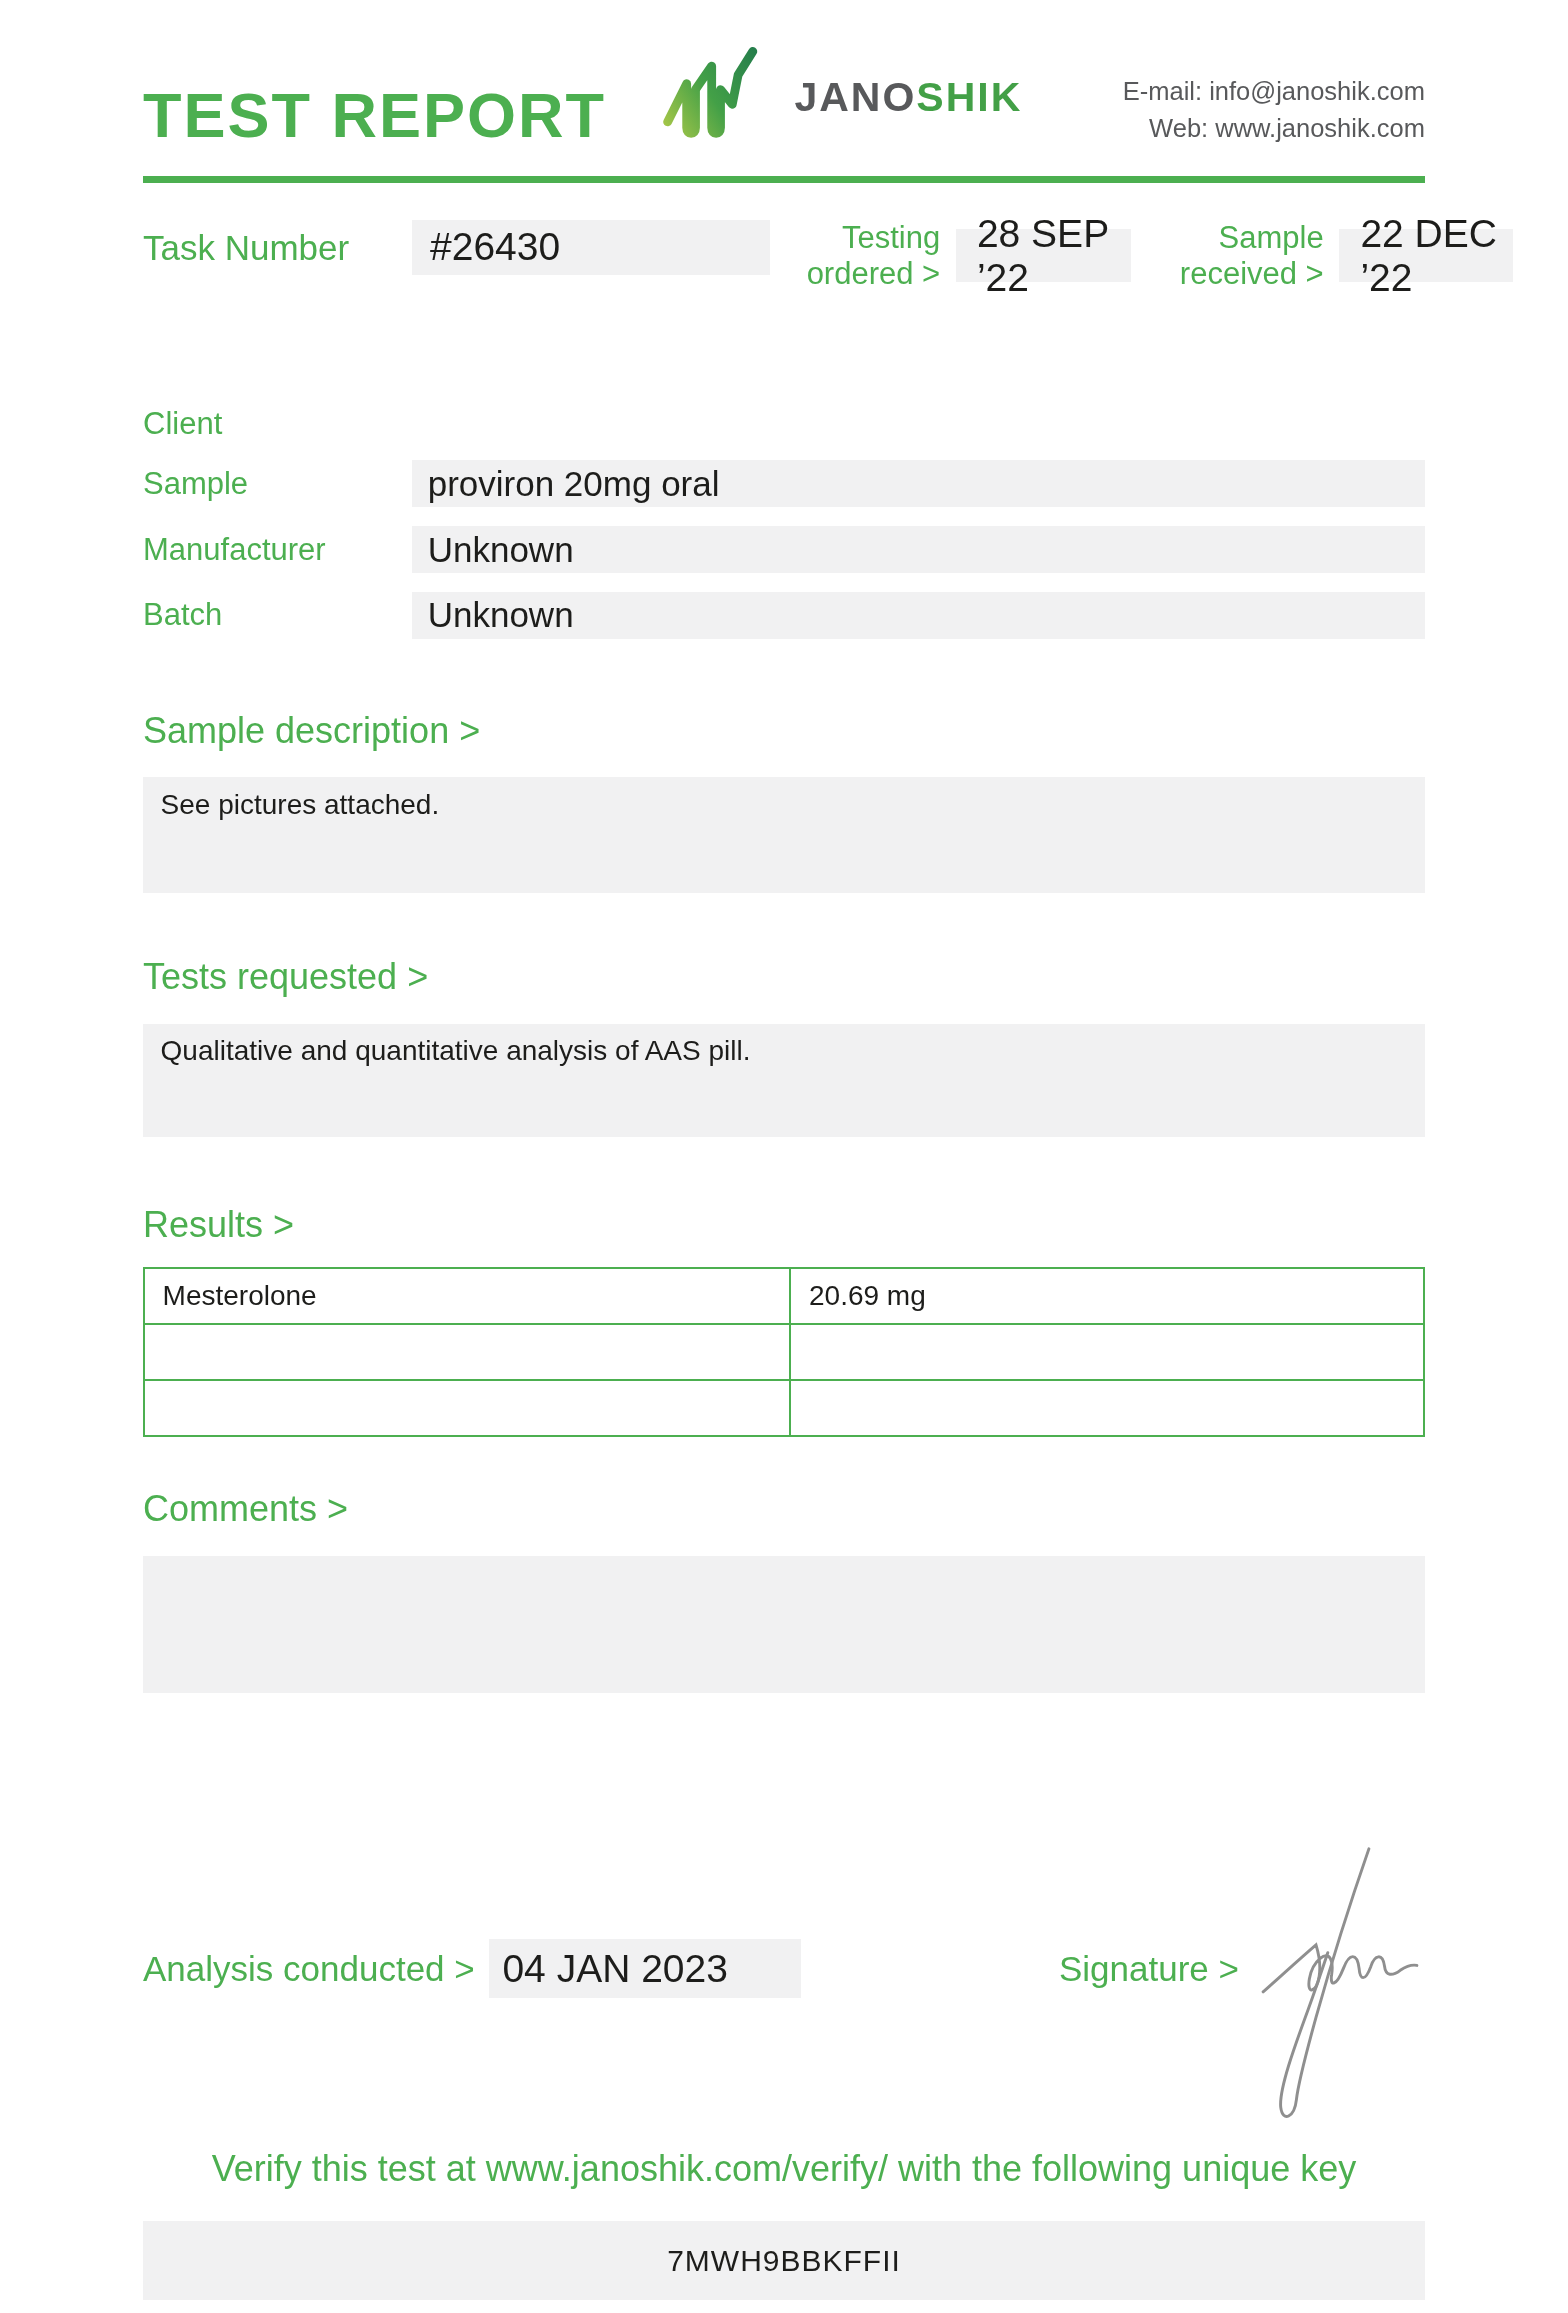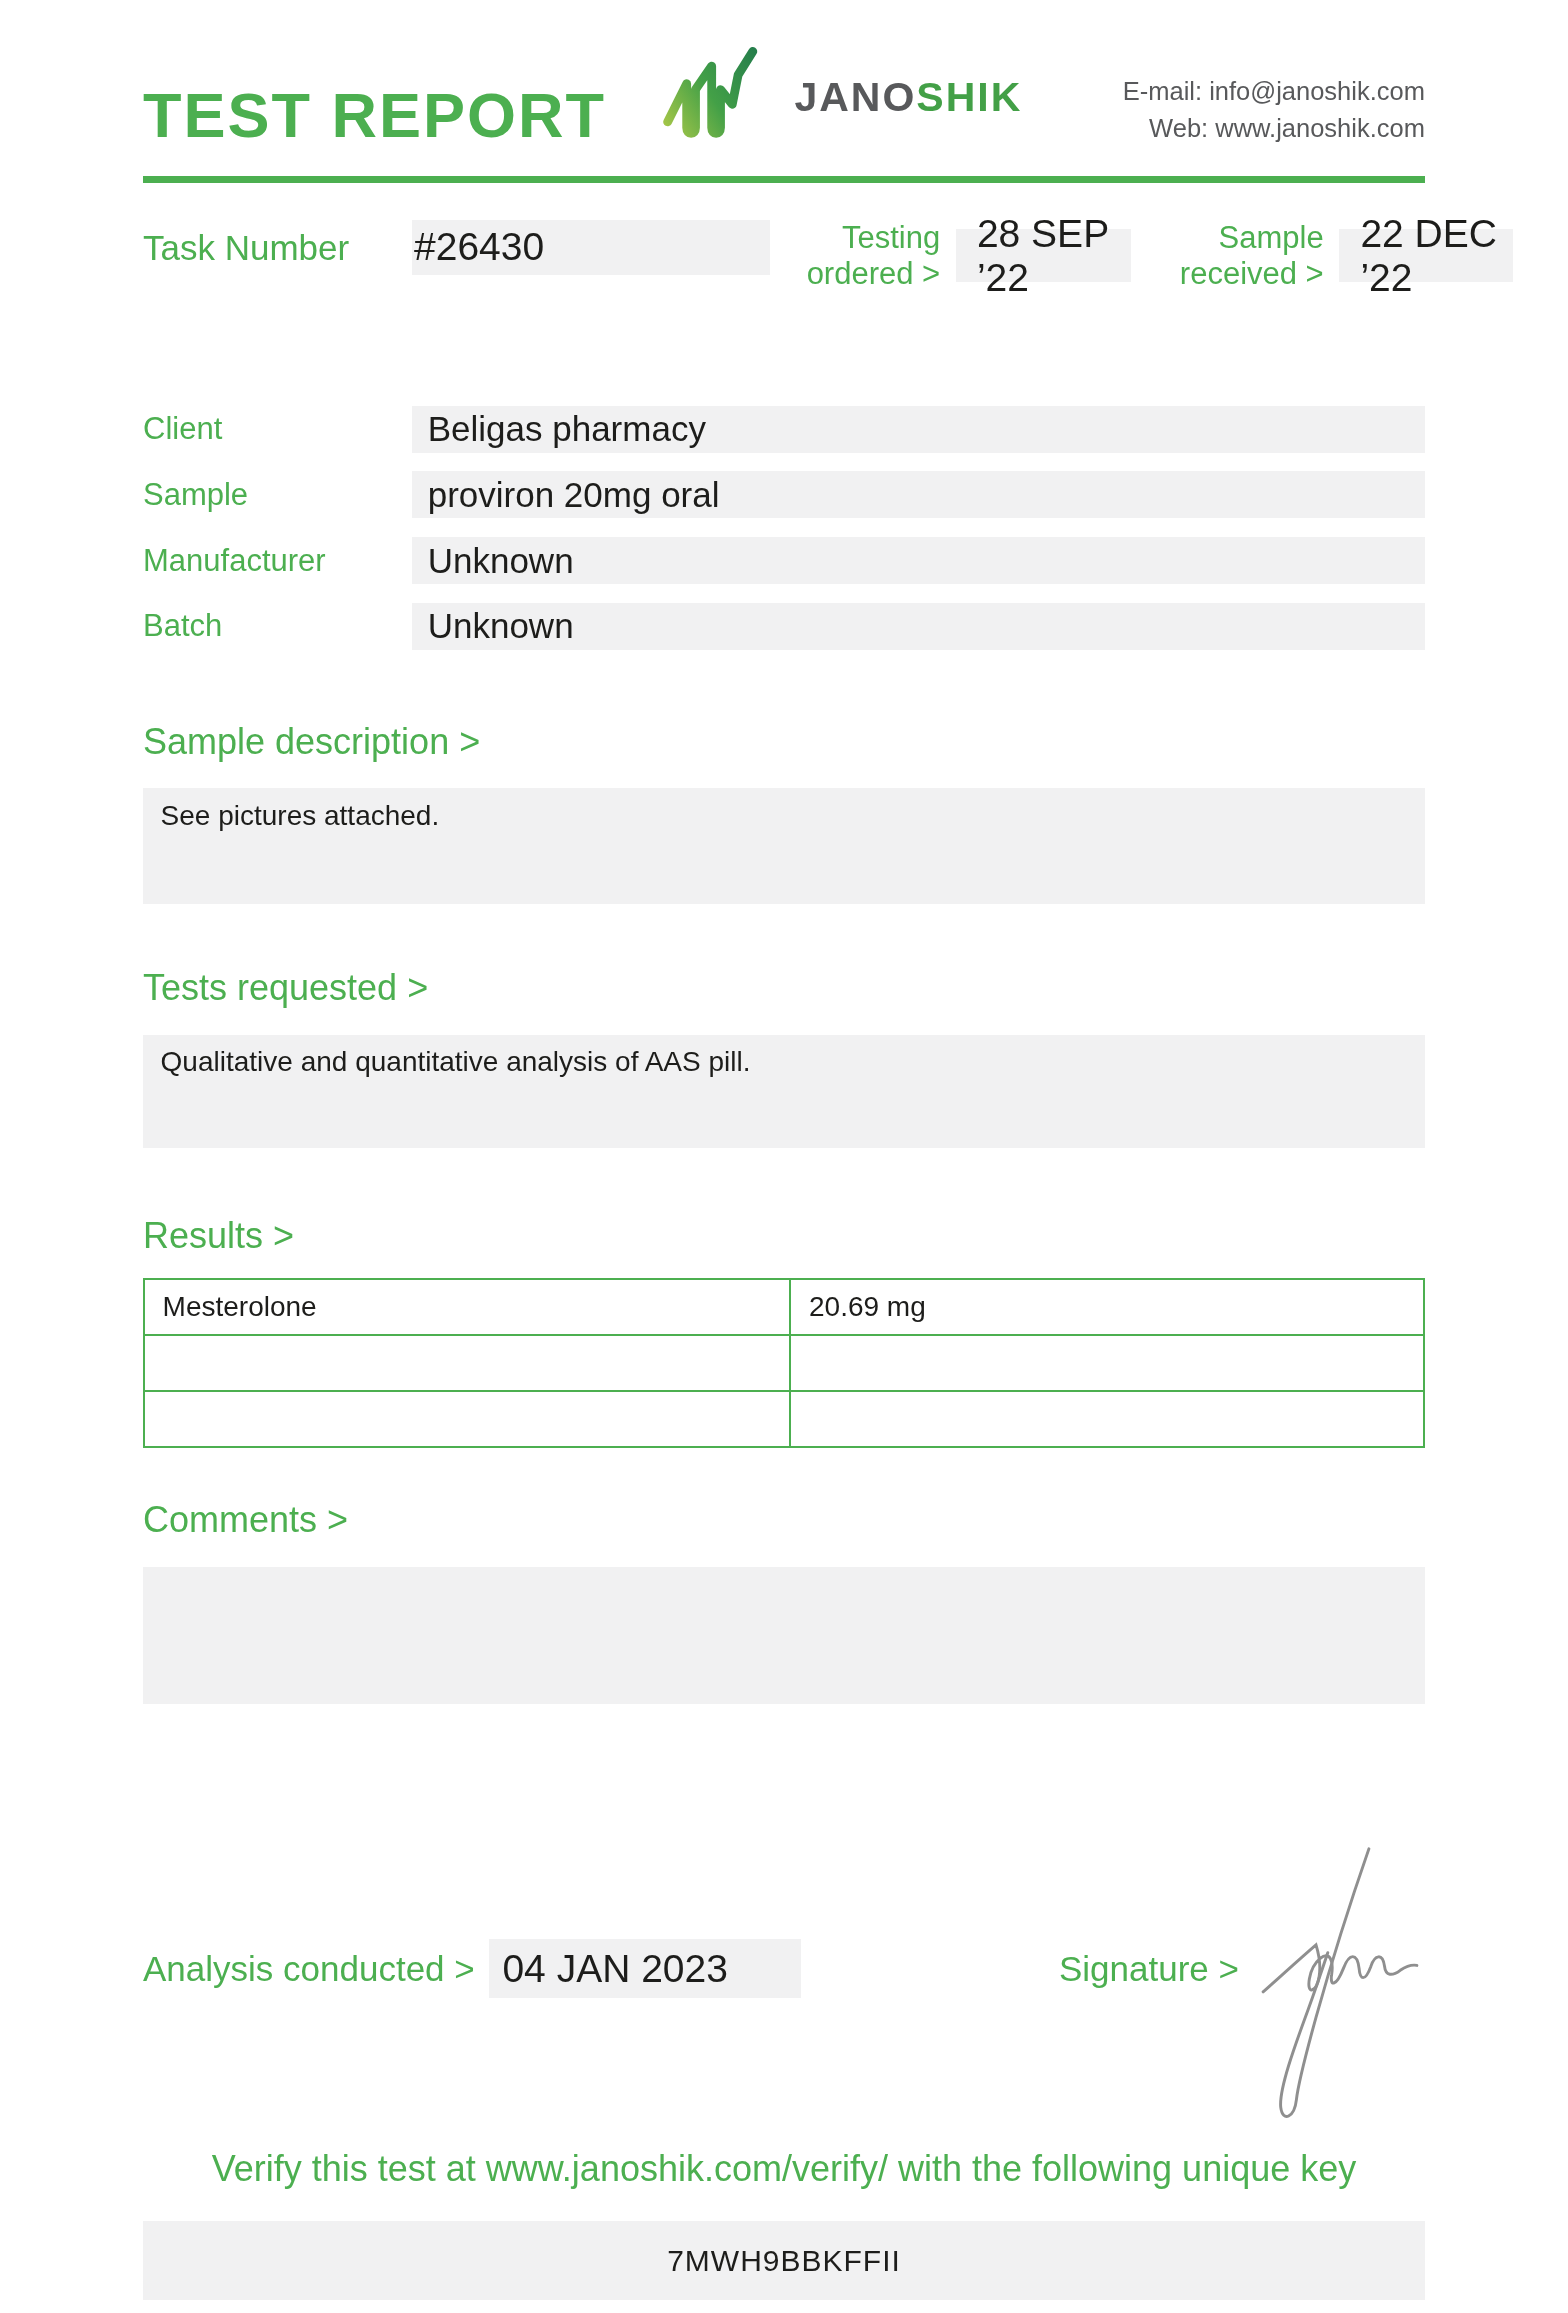--- a/index.html
+++ b/index.html
@@ -23,21 +23,21 @@
   .logo-word .shik { color:#43a047; }
   .contact { text-align:right; color:#58595b; font-size:25.5px; line-height:1.45; }
 
   .divider { height:6.9px; background:#4caf50; margin:29px 143px 0 143px; }
 
   
   .meta { display:flex; justify-content:space-between; margin-top:37px; }
   .meta-left { display:flex; align-items:flex-start; }
   .meta-label { width:269px; font-size:35px; color:#4caf50; padding-top:7.8px; }
   .value-box { background:#f1f1f2; display:flex; align-items:center; }
-  .task-box { width:358px; height:55px; font-size:39px; padding-left:2px; }
+  .task-box { width:358px; height:55px; font-size:39px; padding-left:18px; }
   .dates { display:flex; flex-direction:row; gap:11.8px; }
   .date-row { display:flex; align-items:center; justify-content:flex-end; gap:15.7px; }
   .date-label { font-size:31px; color:#4caf50; text-align:right; }
   .date-box { width:238px; height:53px; font-size:39px; padding-left:21px; }
 
   
   .details { margin-top:114px; display:flex; flex-direction:column; gap:18.6px; }
   .detail-row { display:flex; align-items:center; }
   .detail-label { width:269px; font-size:31px; color:#4caf50; }
   .detail-box { flex:1; height:47px; font-size:35px; padding-left:15.7px; }
@@ -119,21 +119,20 @@
         <div class="date-row">
           <div class="date-label">Sample received &gt;</div>
           <div class="value-box date-box">22 DEC ’22</div>
         </div>
       </div>
     </div>
 
     <div class="details">
       <div class="detail-row">
         <div class="detail-label">Client</div>
-        <div class="value-box detail-box">Beligas pharmacy</div>
       </div>
       <div class="detail-row">
         <div class="detail-label">Sample</div>
         <div class="value-box detail-box">proviron 20mg oral</div>
       </div>
       <div class="detail-row">
         <div class="detail-label">Manufacturer</div>
         <div class="value-box detail-box">Unknown</div>
       </div>
       <div class="detail-row">

